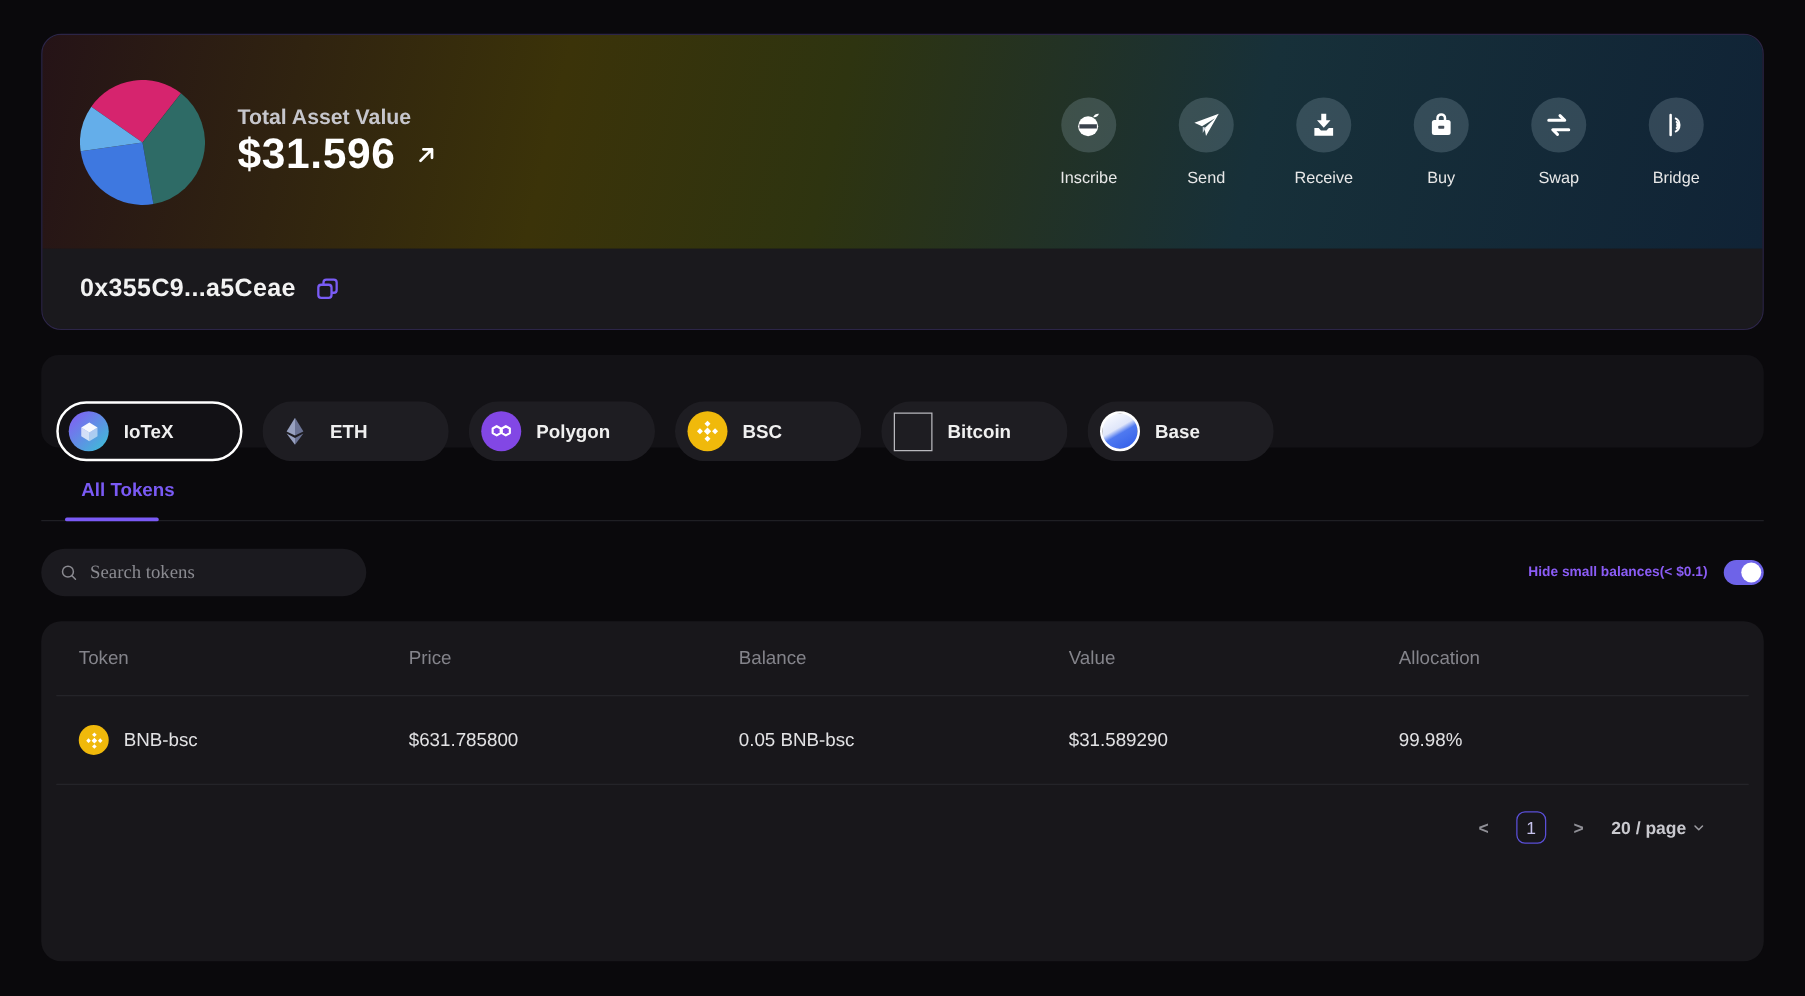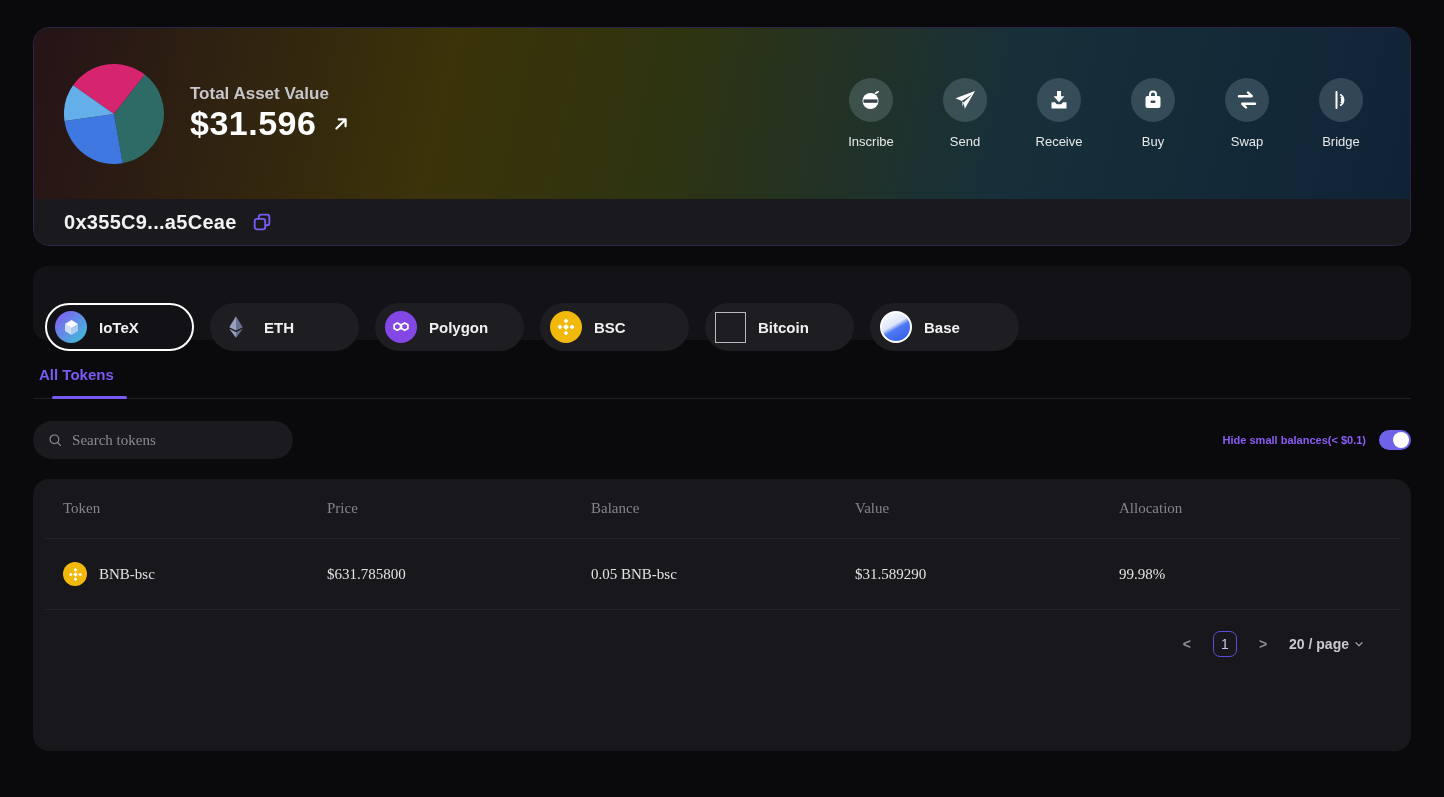--- a/index.html
+++ b/index.html
@@ -15,21 +15,21 @@
   .pie { width:100px; height:100px; flex:0 0 auto; }
   .asset-block { margin-left:26px; }
   .asset-title { font-size:17px; font-weight:700; color:#c6c6cc; }
   .asset-value-row { display:flex; align-items:center; gap:14px; }
   .asset-value { font-size:34px; font-weight:700; color:#ffffff; letter-spacing:.5px; }
   .actions { margin-left:auto; display:flex; gap:40px; }
   .action { display:flex; flex-direction:column; align-items:center; min-width:54px; cursor:pointer; }
   .action-circle { width:44px; height:44px; border-radius:50%; background:rgba(170,190,205,.22);
     display:flex; align-items:center; justify-content:center; }
   .action-label { margin-top:12px; font-size:13px; color:#e8e8e8; }
-  .address-bar { height:46px; background:#1a191d; display:flex; align-items:center; padding:2px 30px; gap:14px; }
+  .address-bar { height:64px; background:#1a191d; display:flex; align-items:center; padding:2px 30px; gap:14px; }
   .address-text { font-size:20px; font-weight:700; color:#f2f2f2; letter-spacing:.3px; }
   .copy-btn { cursor:pointer; display:flex; align-items:center; }
 
   
   .chain-bar { margin-top:20px; height:74px; background:#131216; border-radius:14px;
     display:flex; align-items:center; padding:0 12px; gap:16px; }
   .chain-pill { width:149px; height:48px; border-radius:24px; background:#1e1d22;
     display:flex; align-items:center; gap:12px; padding:0 8px; cursor:pointer; border:2px solid transparent;margin-top:48px; }
   .chain-pill.selected { border-color:#ffffff; background:#121115; }
   .chain-ico { width:32px; height:32px; border-radius:50%; flex:0 0 auto;
@@ -37,40 +37,40 @@
   .chain-label { font-size:15px; font-weight:700; color:#f0f0f0; }
   .ico-iotex { background:linear-gradient(135deg,#7f63f2 10%,#41b9d8 90%); }
   .ico-polygon { background:#8247e5; }
   .ico-bsc { background:#f0b90b; }
   .ico-base { background:linear-gradient(150deg,#ffffff 0%,#dfe6fa 42%,#4f79f0 55%,#2e5be8 100%); border:2px solid #fff; }
   .ico-btc { width:31px; height:31px; border-radius:0; border:1px solid #b8b8bd; background:transparent; }
   .ico-eth { background:transparent; }
 
   
   .tabs { margin-top:26px; position:relative; }
-  .tab { display:inline-block; margin-left:6px; font-size:15px; font-weight:700; color:#7a5af5; cursor:pointer; padding-bottom:16px; }
+  .tab { display:inline-block; margin-left:32px; font-size:15px; font-weight:700; color:#7a5af5; cursor:pointer; padding-bottom:16px; }
   .tab-underline { position:absolute; left:19px; bottom:0; width:75px; height:3px; background:#7a5af5; border-radius:2px; z-index:2; }
   .tabs-divider { position:absolute; left:0; right:0; bottom:0; height:1px; background:#1f1f24; }
 
   
   .controls { margin-top:22px; display:flex; align-items:center; }
   .search-box { width:260px; height:38px; background:#1b1a1f; border-radius:19px;
     display:flex; align-items:center; padding:0 14px; gap:9px; }
   .search-box input { background:transparent; border:none; outline:none; color:#d9d9de;
     font-size:15px; font-family:Liberation Serif, serif; width:100%; }
   .search-box input::placeholder { color:#8a8a90; }
   .hide-small { margin-left:auto; display:flex; align-items:center; gap:13px; }
   .hide-small-label { font-size:11px; color:#8b5cf6;font-weight:bold; }
   .toggle { width:32px; height:20px; border-radius:10px; background:#6e63e8; position:relative; cursor:pointer; }
   .toggle .knob { position:absolute; right:2px; top:2px; width:16px; height:16px; border-radius:50%; background:#ffffff; }
 
   
   .table-card { margin-top:20px; height:272px; background:#18171b; border-radius:16px; overflow:hidden; }
   .trow { display:grid; grid-template-columns:264px 264px 264px 264px 1fr;
-    align-items:center; margin:0 12px; padding:0 18px;font-family:Liberation Serif, serif; }
+    align-items:center; margin:0 12px; padding:0 18px; }
   .t-head { height:60px; border-bottom:1px solid #242429; color:#84848b; font-size:15px; font-weight:500; }
   .t-row { height:71px; border-bottom:1px solid #242429; color:#e2e2e4; font-size:15px; font-weight:500; cursor:pointer; }
   .token-cell { display:flex; align-items:center; gap:12px; }
   .token-ico { width:24px; height:24px; border-radius:50%; display:flex; align-items:center; justify-content:center; flex:0 0 auto; }
   .pagination { height:68px; display:flex; align-items:center; justify-content:flex-end; gap:18px; padding-right:46px; }
   .pg-arrow { color:#8f8f96; font-size:14px; font-weight:700; cursor:pointer; padding:4px; }
   .pg-current { width:24px; height:26px; border:1px solid #5a4fd8; border-radius:7px; color:#c7c3ee;
     font-size:14px; display:flex; align-items:center; justify-content:center; cursor:pointer; }
   .pg-size { display:flex; align-items:center; gap:4px; color:#c9c9cf; font-size:14px; font-weight:600; cursor:pointer; }
 </style>

